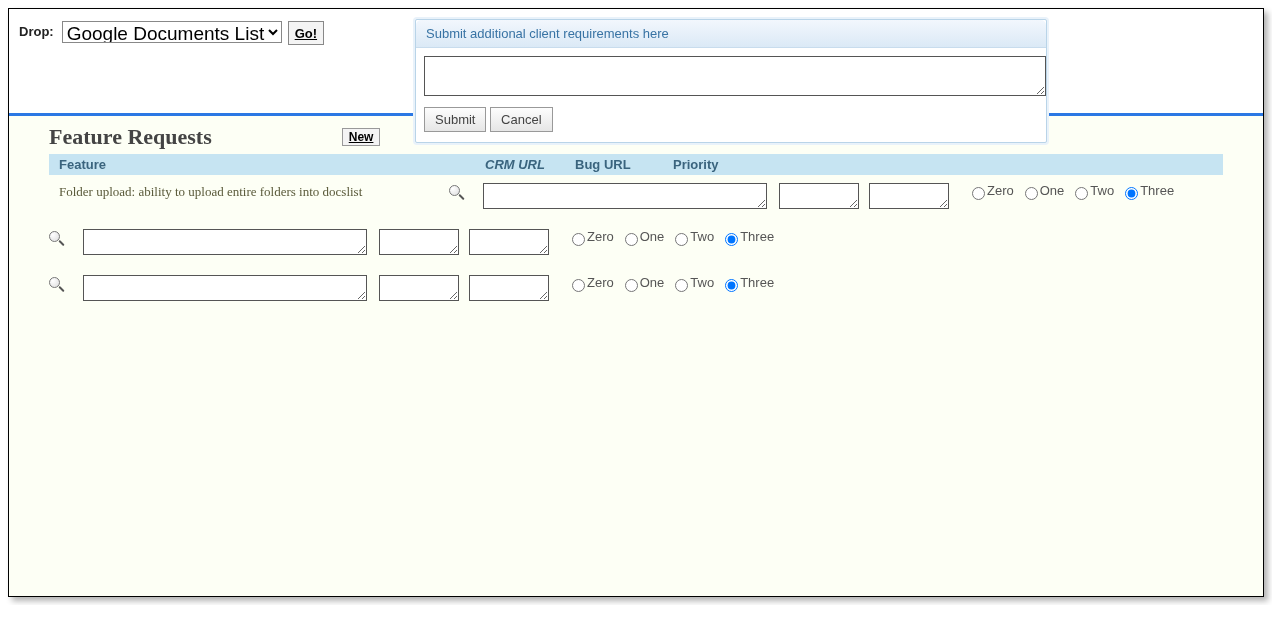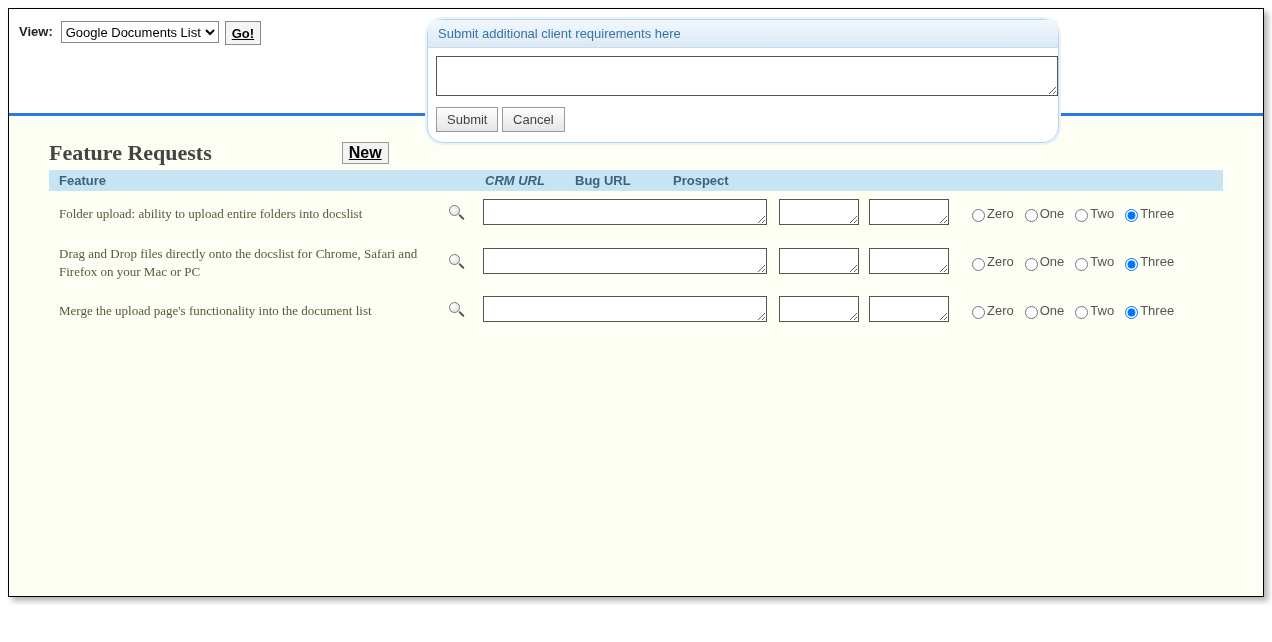--- a/index.html
+++ b/index.html
@@ -23,43 +23,43 @@
     display: flex;
     align-items: flex-start;
   }
   .view-label {
     font-weight: bold;
     margin-right: 8px;
     padding-top: 3px;
     color: #222;
   }
   .view-select {
-    font-size: 13px;
+    font-size: 19px;
     border: 1px solid #888;
     background: #fff;
     height: 22px;
   }
   .go-btn {
     margin-left: 6px;
     border: 1px solid #888;
     background: #f4f4f4;
     font-size: 13px;
     padding: 1px 6px;
     font-weight: bold;
     cursor: pointer;
     text-decoration: underline;
     height: 24px;
   }
   .req-panel {
     position: absolute;
-    left: 418px;
+    left: 406px;
     top: 10px;
     width: 632px;
     border: 1px solid #b9d4e8;
-    border-radius: 16px;
+    border-radius: 2px;
     background: #fff;
     box-shadow: 0 0 0 2px #e9f2fa;
     z-index: 5;
   }
   .req-header {
     background: linear-gradient(#f2f7fd, #dbe9f6);
     border-bottom: 1px solid #c8dced;
     border-radius: 5px 5px 0 0;
     padding: 6px 10px;
     color: #3873a4;
@@ -91,40 +91,40 @@
     background: #2b78e4;
     margin-top: 68px;
   }
   .content {
     background: #fdfff5;
     padding: 8px 0 0 0;
     min-height: 480px;
     position: relative;
   }
   .content-inner {
-    margin: 16px 40px;
+    margin: 0 40px;
   }
   .heading-row {
     display: flex;
     align-items: center;
     padding-bottom: 4px;
   }
   .heading {
     font-size: 22px;
     font-weight: bold;
     color: #444;
     font-family: Georgia, serif;
     flex: none;
   }
   .new-btn {
     margin-left: 130px;
     border: 1px solid #999;
     background: #f4f4f4;
     font-weight: bold;
-    font-size: 16px;
+    font-size: 12px;
     padding: 1px 6px;
     text-decoration: underline;
     cursor: pointer;
     text-align: right;
   }
   .col-header {
     background: #c6e4f2;
     display: flex;
     font-weight: bold;
     color: #3a647e;
@@ -132,21 +132,21 @@
     padding: 3px 0;
     justify-content: flex-end;
   }
   .col-feature { width: 436px; padding-left: 10px; }
   .col-prospect { width: 296px; }
   .col-crm { width: 90px; font-style: italic; }
   .col-bug { width: 98px; }
   .col-priority { flex: 1; }
   .row {
     display: flex;
-    align-items: center;
+    align-items: flex-start;
     padding: 8px 0;
     color: #5a5a3a;
     font-family: Georgia, serif;
     font-size: 13px;
   }
   .row .cell-feature {
     width: 400px;
     padding-left: 10px;
     padding-right: 6px;
     line-height: 1.35;
@@ -220,21 +220,21 @@
     cursor: pointer;
   }
   .email-check { margin-right: 4px; vertical-align: middle; }
 </style>
 </head>
 <body>
 
 <div class="frame">
 
   <div class="topbar">
-    <span class="view-label">View:</span>
+    <span class="view-label">Drop:</span>
     <select class="view-select">
       <option>Google Documents List</option>
     </select>
     <button class="go-btn">Go!</button>
   </div>
 
   <div class="req-panel">
     <div class="req-header">Submit additional client requirements here</div>
     <div class="req-body">
       <textarea class="req-textarea" style=""></textarea>
@@ -250,42 +250,40 @@
 
       <div class="heading-row">
         <span class="heading">Feature Requests</span>
         <button class="new-btn">New</button>
       </div>
 
       <div class="col-header">
         <div class="col-feature">Feature</div>
         <div class="col-crm">CRM URL</div>
         <div class="col-bug">Bug URL</div>
-        <div class="col-priority">Prospect</div>
+        <div class="col-priority">Priority</div>
       </div>
 
       <div id="rows-container">
           <div class="row">
             <div class="cell-feature">Folder upload: ability to upload entire folders into docslist</div>
             <div class="cell-mag"><span class="mag-icon"></span></div>
             <div class="cell-prospect"><textarea class="ta-prospect" style=""></textarea></div>
             <div class="cell-crm"><textarea class="ta-small" style=""></textarea></div>
             <div class="cell-bug"><textarea class="ta-small" style=""></textarea></div>
             <div class="cell-priority prio-group"><label><input type="radio" name="prio0" style="">Zero</label><label><input type="radio" name="prio0" style="">One</label><label><input type="radio" name="prio0" style="">Two</label><label><input type="radio" name="prio0" checked="" style="">Three</label></div>
           </div>
           <div class="row">
-            <div class="cell-feature">Drag and Drop files directly onto the docslist for Chrome, Safari and Firefox on your Mac or PC</div>
             <div class="cell-mag"><span class="mag-icon"></span></div>
             <div class="cell-prospect"><textarea class="ta-prospect" style=""></textarea></div>
             <div class="cell-crm"><textarea class="ta-small" style=""></textarea></div>
             <div class="cell-bug"><textarea class="ta-small" style=""></textarea></div>
             <div class="cell-priority prio-group"><label><input type="radio" name="prio1" style="">Zero</label><label><input type="radio" name="prio1" style="">One</label><label><input type="radio" name="prio1" style="">Two</label><label><input type="radio" name="prio1" checked="" style="">Three</label></div>
           </div>
           <div class="row">
-            <div class="cell-feature">Merge the upload page's functionality into the document list</div>
             <div class="cell-mag"><span class="mag-icon"></span></div>
             <div class="cell-prospect"><textarea class="ta-prospect" style=""></textarea></div>
             <div class="cell-crm"><textarea class="ta-small" style=""></textarea></div>
             <div class="cell-bug"><textarea class="ta-small" style=""></textarea></div>
             <div class="cell-priority prio-group"><label><input type="radio" name="prio2" style="">Zero</label><label><input type="radio" name="prio2" style="">One</label><label><input type="radio" name="prio2" style="">Two</label><label><input type="radio" name="prio2" checked="" style="">Three</label></div>
           </div>
         </div>
 
     </div>
 

